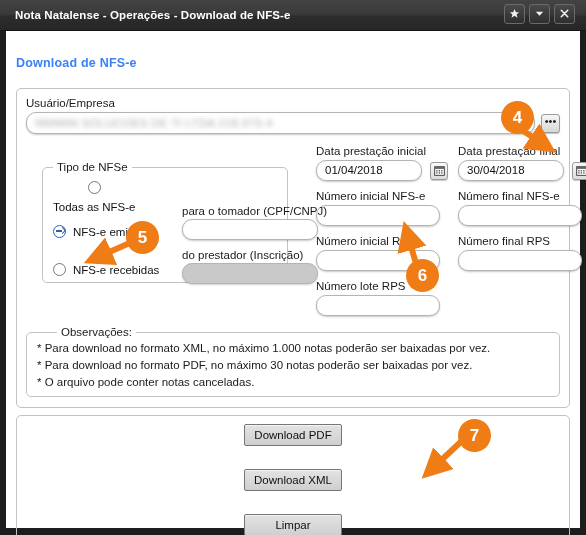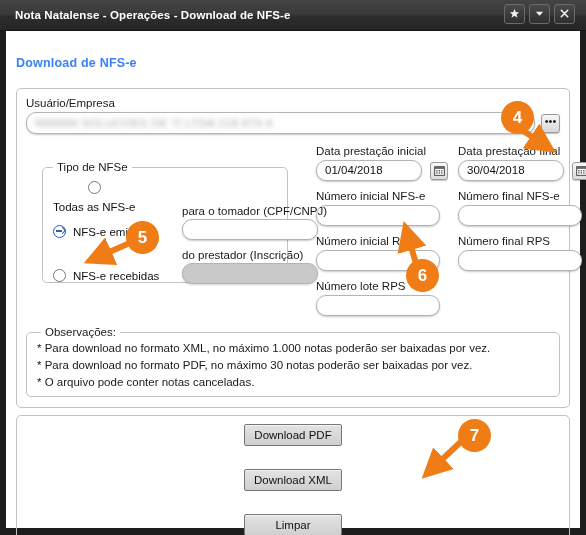--- a/index.html
+++ b/index.html
@@ -192,21 +192,21 @@
   }
   .radio-row {
     display: flex;
     align-items: center;
     gap: 7px;
     position: absolute;
     left: 2px;
   }
   .radio-row.r1 { top: 4px; flex-direction: column; }
   .radio-row.r2 { top: 48px; }
-  .radio-row.r3 { top: 92px; text-align: right; }
+  .radio-row.r3 { top: 86px; text-align: right; }
   .radio {
     width: 13px;
     height: 13px;
     border: 1.6px solid #777;
     border-radius: 50%;
     background: #fff;
     box-sizing: border-box;
     flex: 0 0 auto;
     position: relative;
   }
@@ -279,21 +279,21 @@
     border: 1px solid #c2c2c2;
     border-radius: 5px;
     margin: 10px 0 0 0;
     padding: 4px 10px 8px 10px;
     box-sizing: border-box;
   }
   .obs > legend {
     font-size: 11.5px;
     color: #1a1a1a;
     padding: 0 4px;
-    margin-left: 4px;
+    margin-left: 20px;
   }
   .obs p {
     margin: 0 0 5px 0;
     font-size: 11.5px;
     color: #1a1a1a;
     white-space: nowrap;
   }
   .obs p:last-child { margin-bottom: 0; }
 
   

